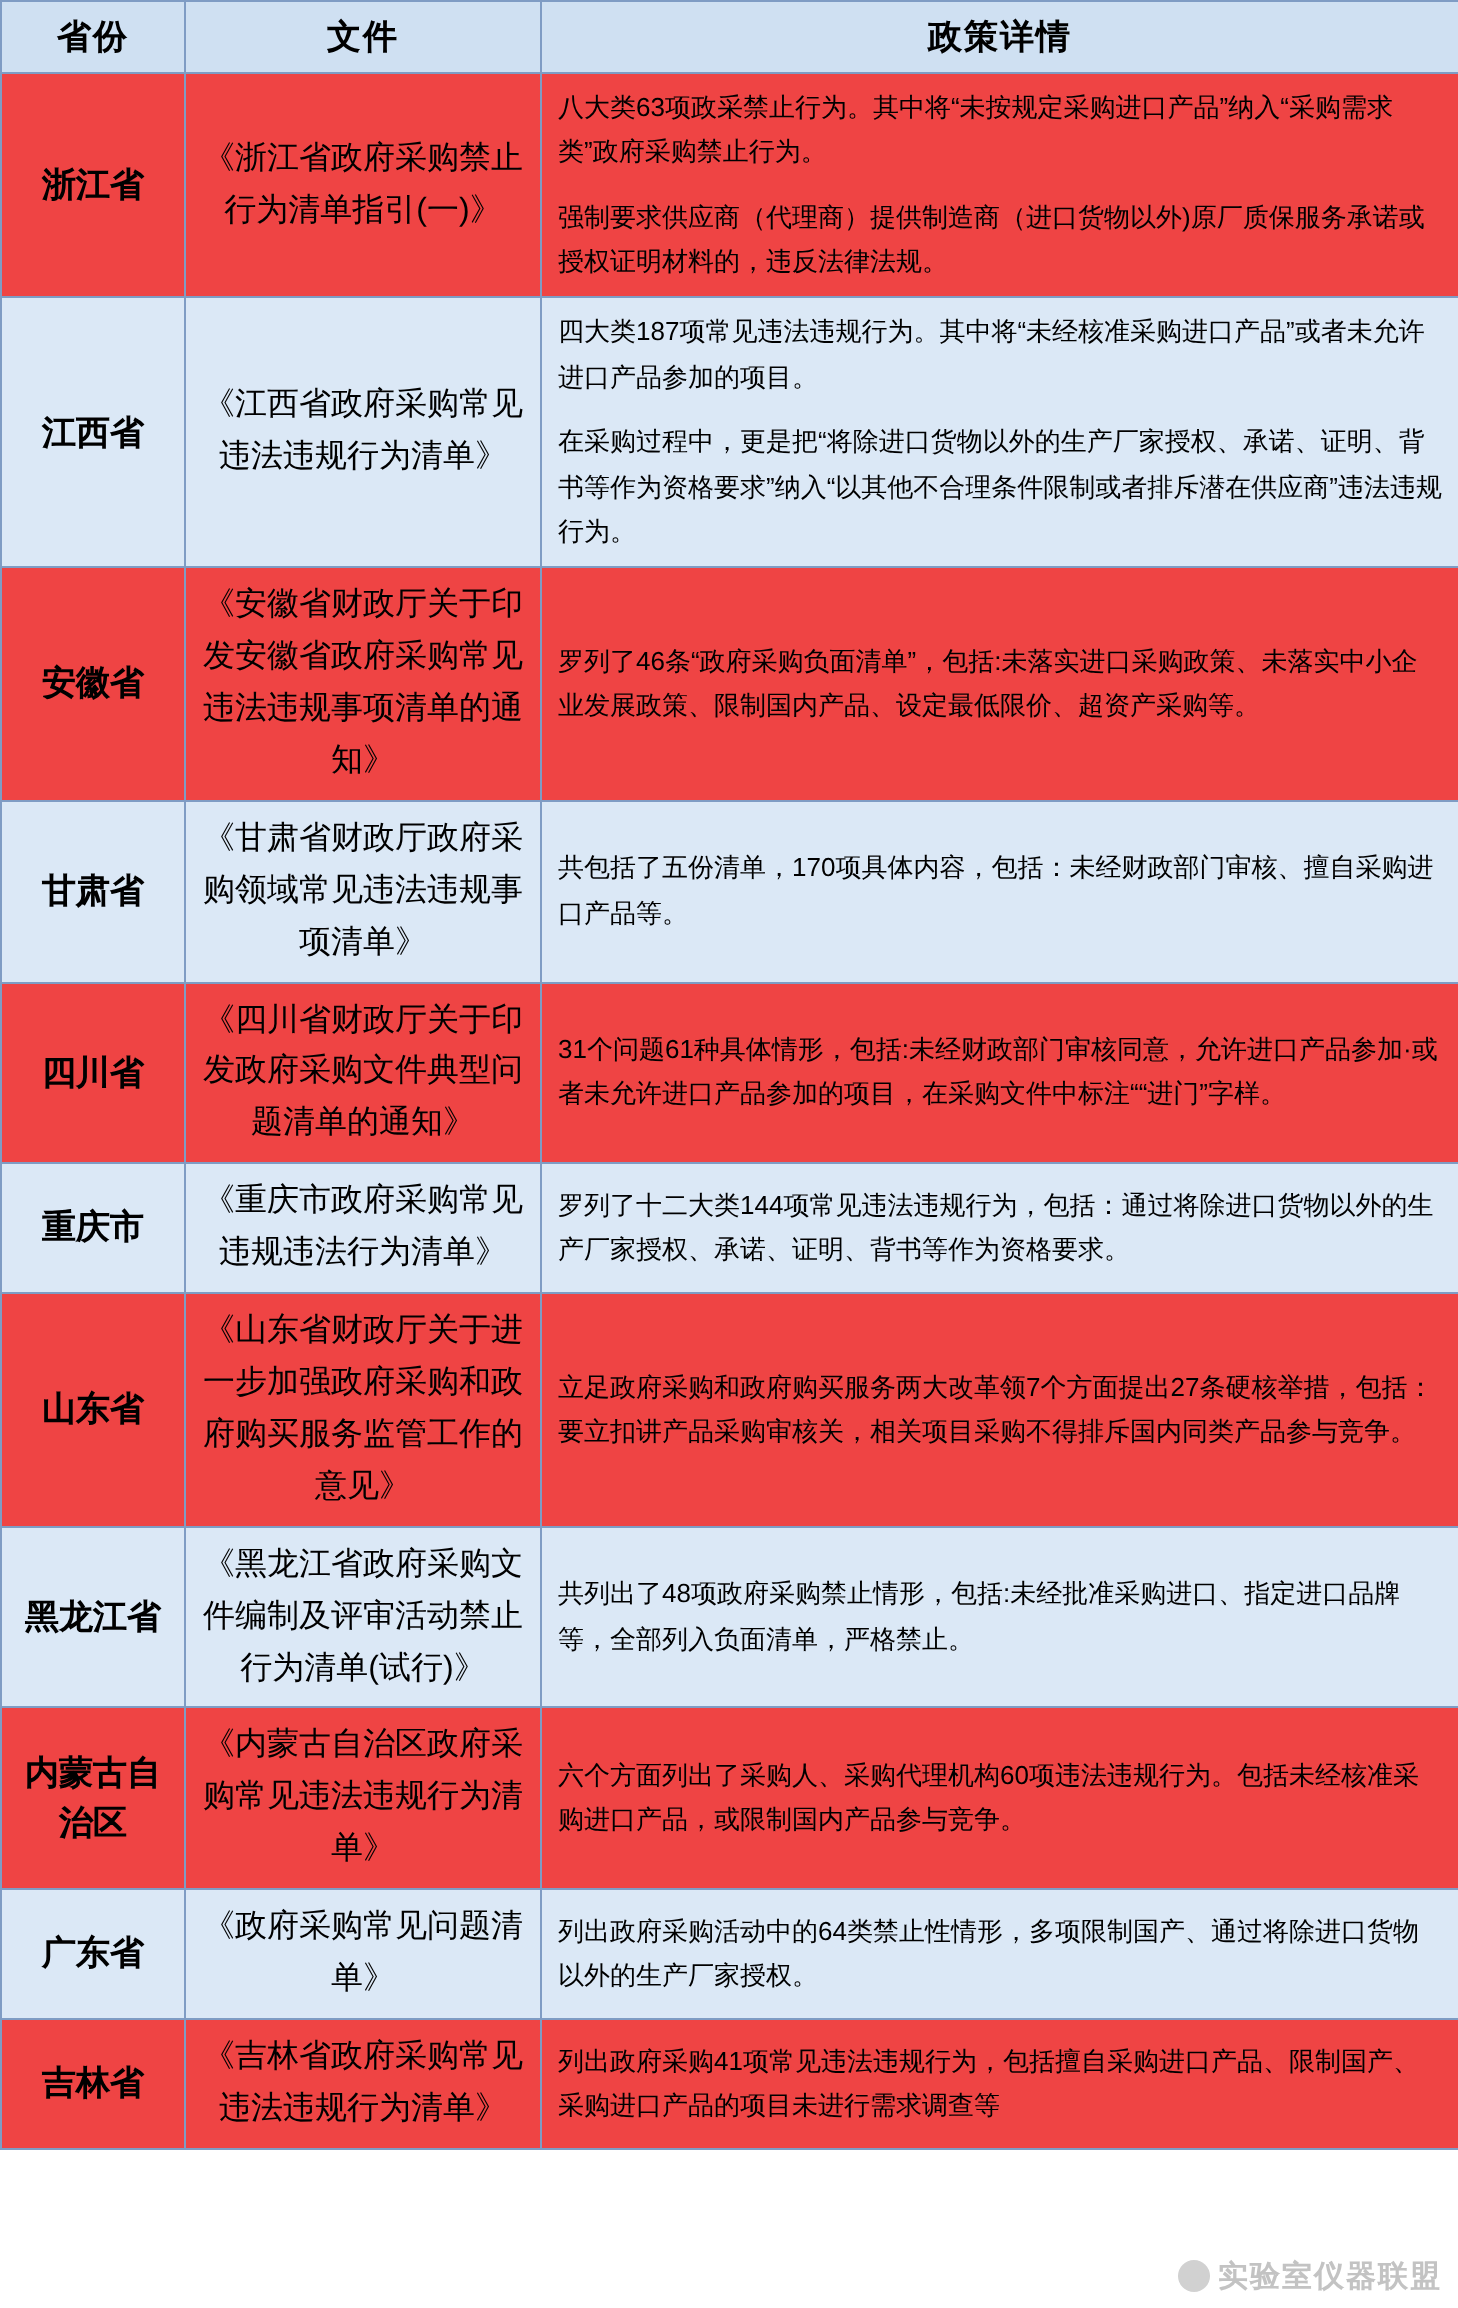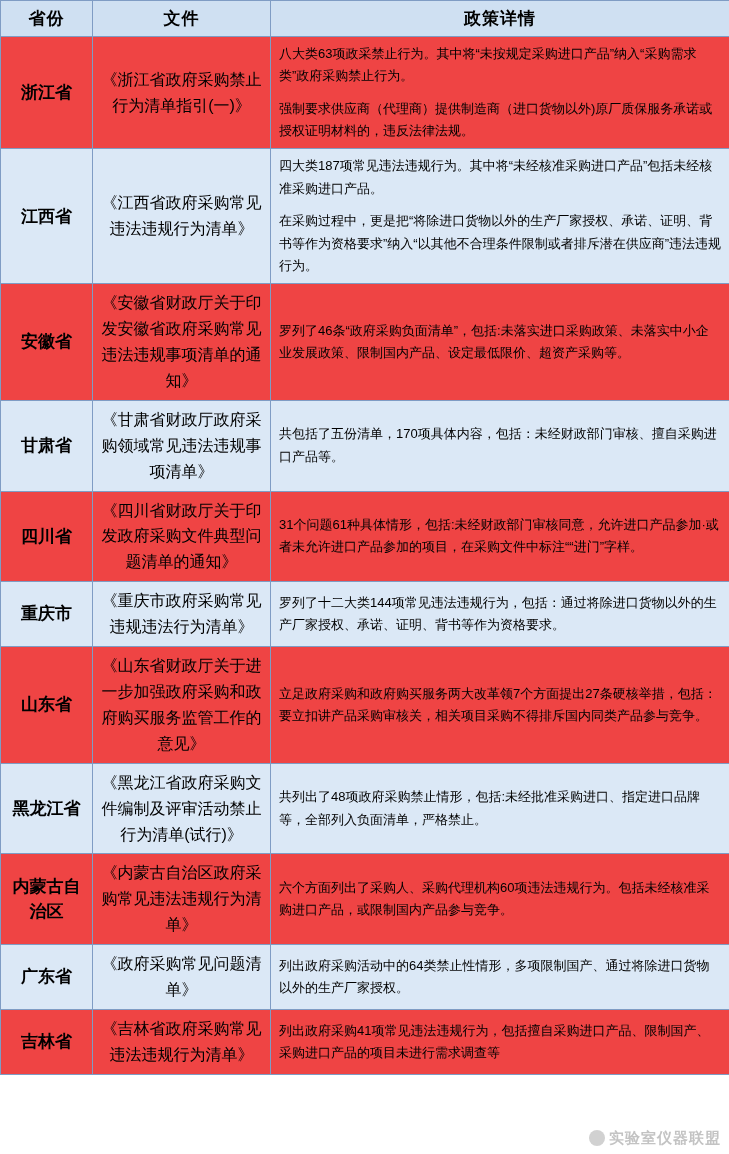--- a/index.html
+++ b/index.html
@@ -117,21 +117,21 @@
           <td class="file">《浙江省政府采购禁止行为清单指引(一)》</td>
           <td class="detail">
             <p>八大类63项政采禁止行为。其中将“未按规定采购进口产品”纳入“采购需求类”政府采购禁止行为。</p>
             <p>强制要求供应商（代理商）提供制造商（进口货物以外)原厂质保服务承诺或授权证明材料的，违反法律法规。</p>
           </td>
         </tr>
         <tr class="shade">
           <td class="prov">江西省</td>
           <td class="file">《江西省政府采购常见违法违规行为清单》</td>
           <td class="detail">
-            <p>四大类187项常见违法违规行为。其中将“未经核准采购进口产品”包括未经核准采购进口产品。</p>
+            <p>四大类187项常见违法违规行为。其中将“未经核准采购进口产品”或者未允许进口产品参加的项目。</p>
             <p>在采购过程中，更是把“将除进口货物以外的生产厂家授权、承诺、证明、背书等作为资格要求”纳入“以其他不合理条件限制或者排斥潜在供应商”违法违规行为。</p>
           </td>
         </tr>
         <tr class="plain">
           <td class="prov">安徽省</td>
           <td class="file">《安徽省财政厅关于印发安徽省政府采购常见违法违规事项清单的通知》</td>
           <td class="detail">
             <p>罗列了46条“政府采购负面清单”，包括:未落实进口采购政策、未落实中小企业发展政策、限制国内产品、设定最低限价、超资产采购等。</p>
           </td>
         </tr>

